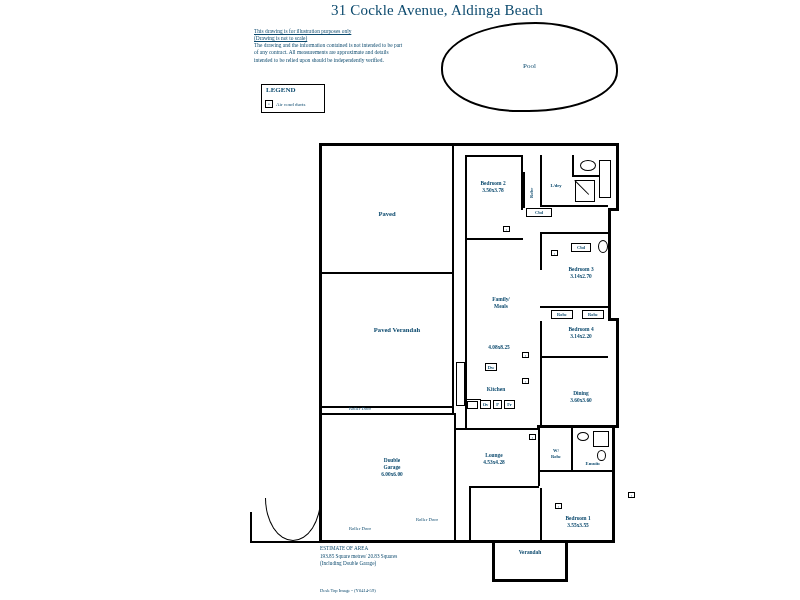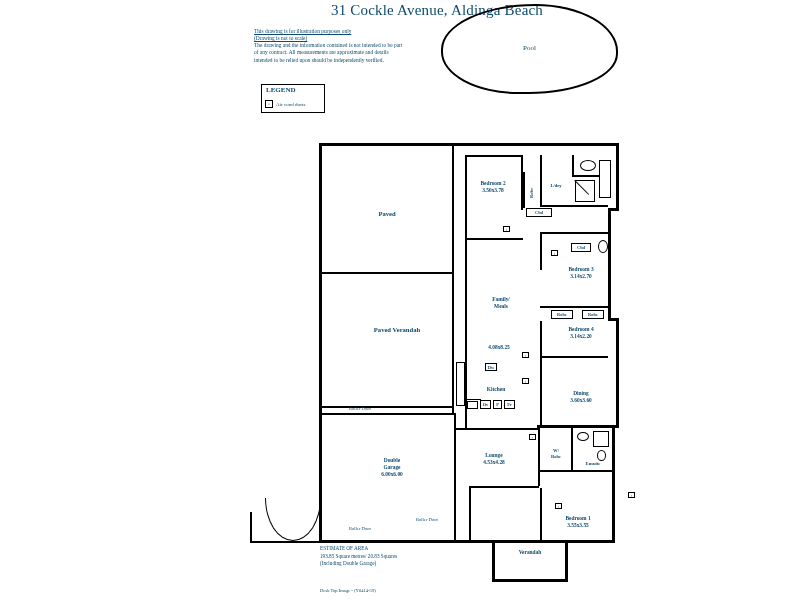--- a/index.html
+++ b/index.html
@@ -72,21 +72,21 @@
     line-height: 8px;
     text-align: center;
     box-sizing: border-box;
   }
   .legend .lg-label { font-size: 5px; }
 
   
   .pool {
     position: absolute;
     left: 404px;
-    top: 4px;
+    top: 22px;
     width: 177px;
     height: 90px;
     border: 2px solid #000;
     border-radius: 55% 48% 52% 45% / 52% 54% 46% 48%;
     box-sizing: border-box;
   }
   .pool .lbl {
     position: absolute;
     left: 0; right: 0;
     top: 38px;

